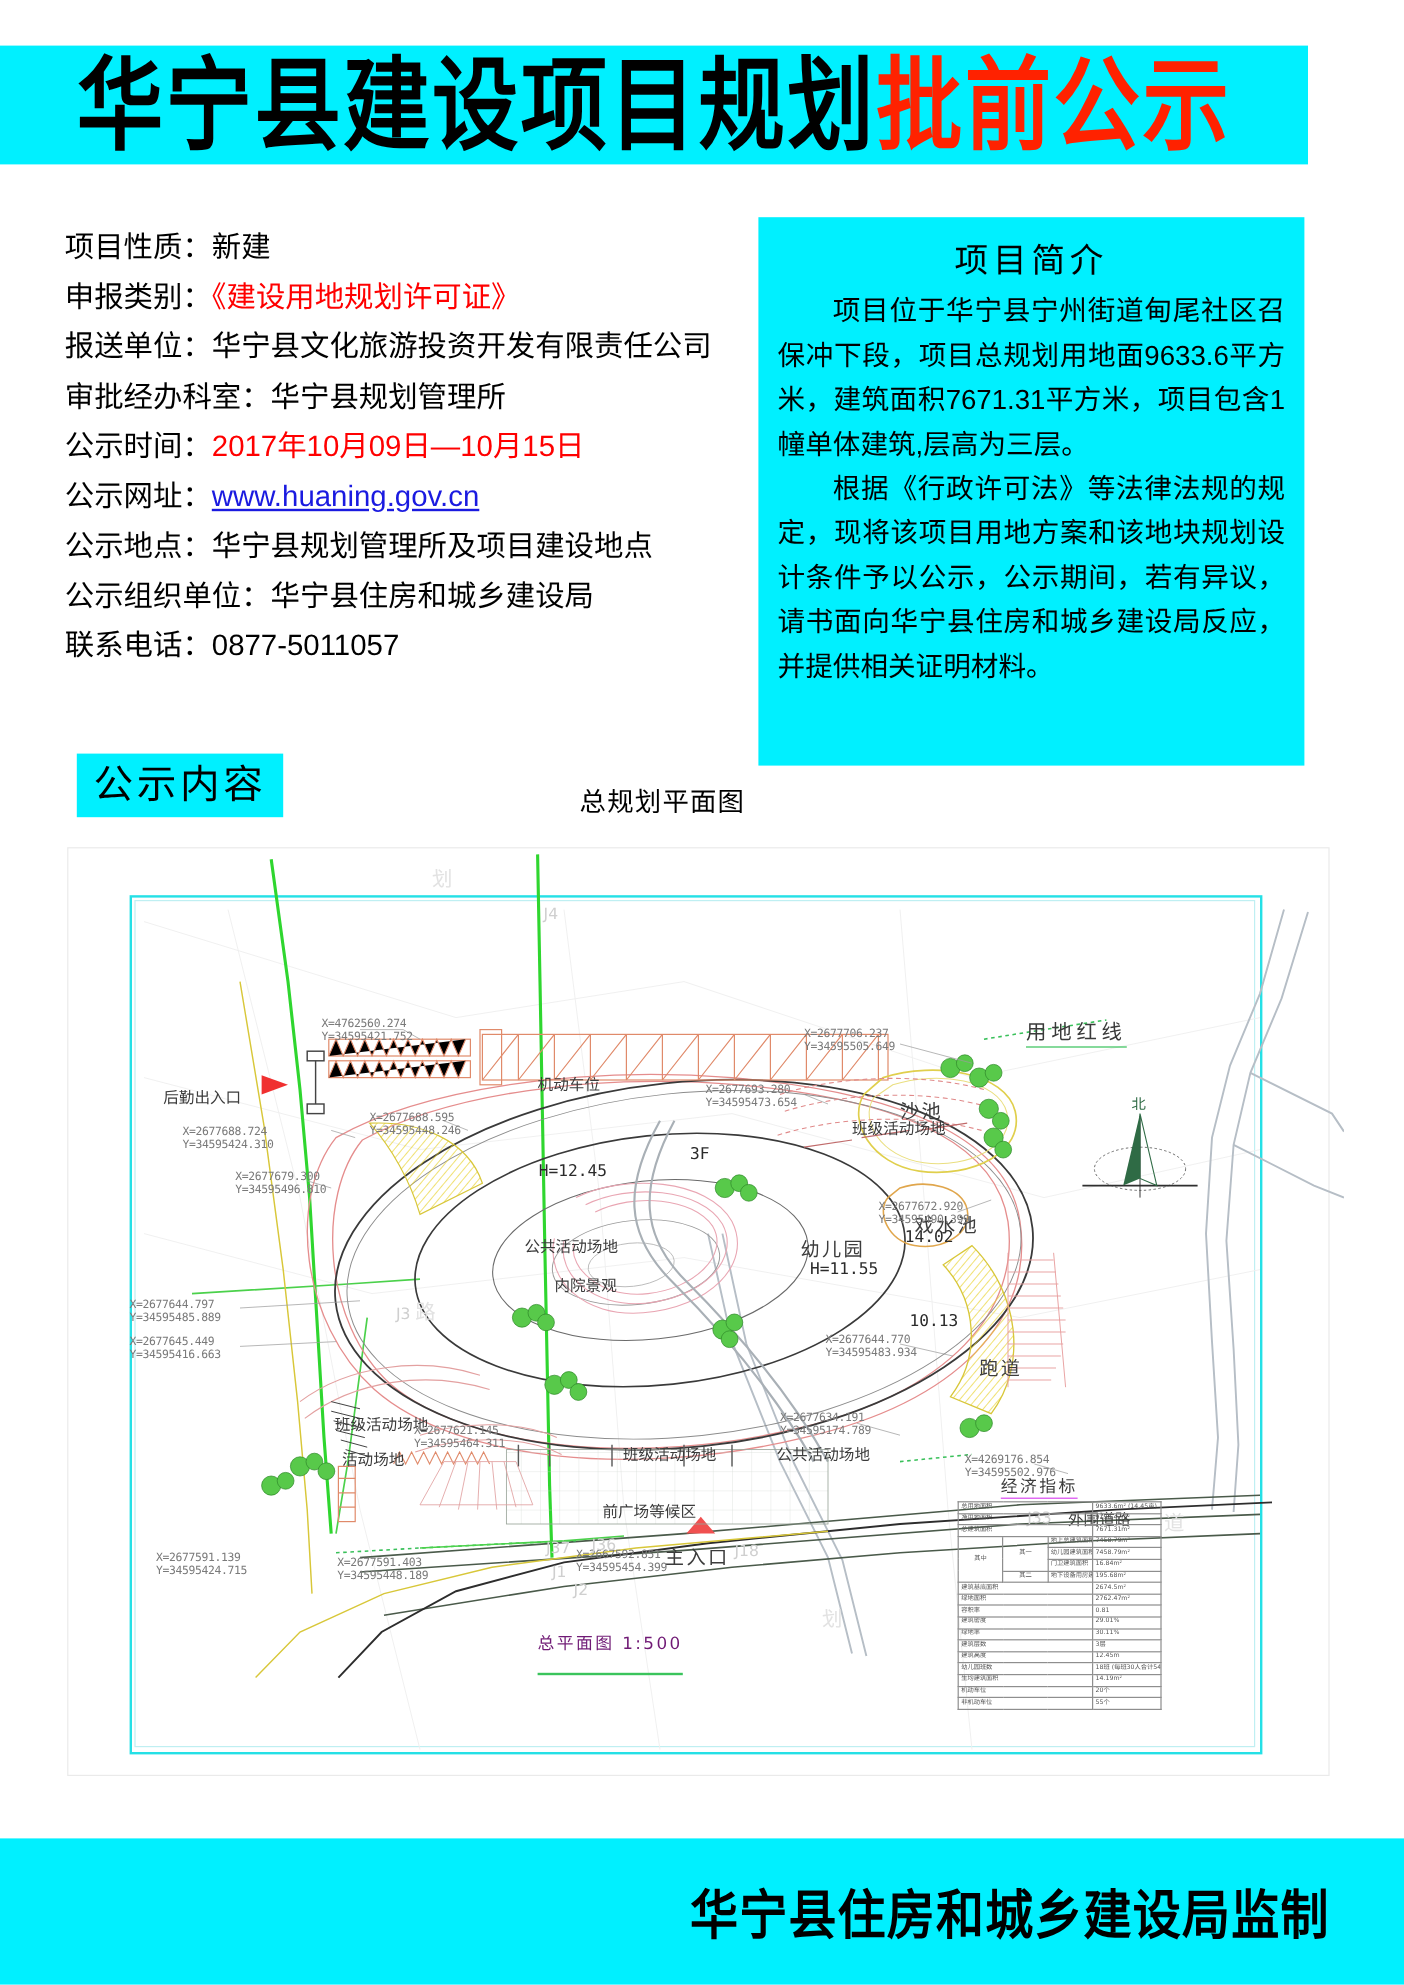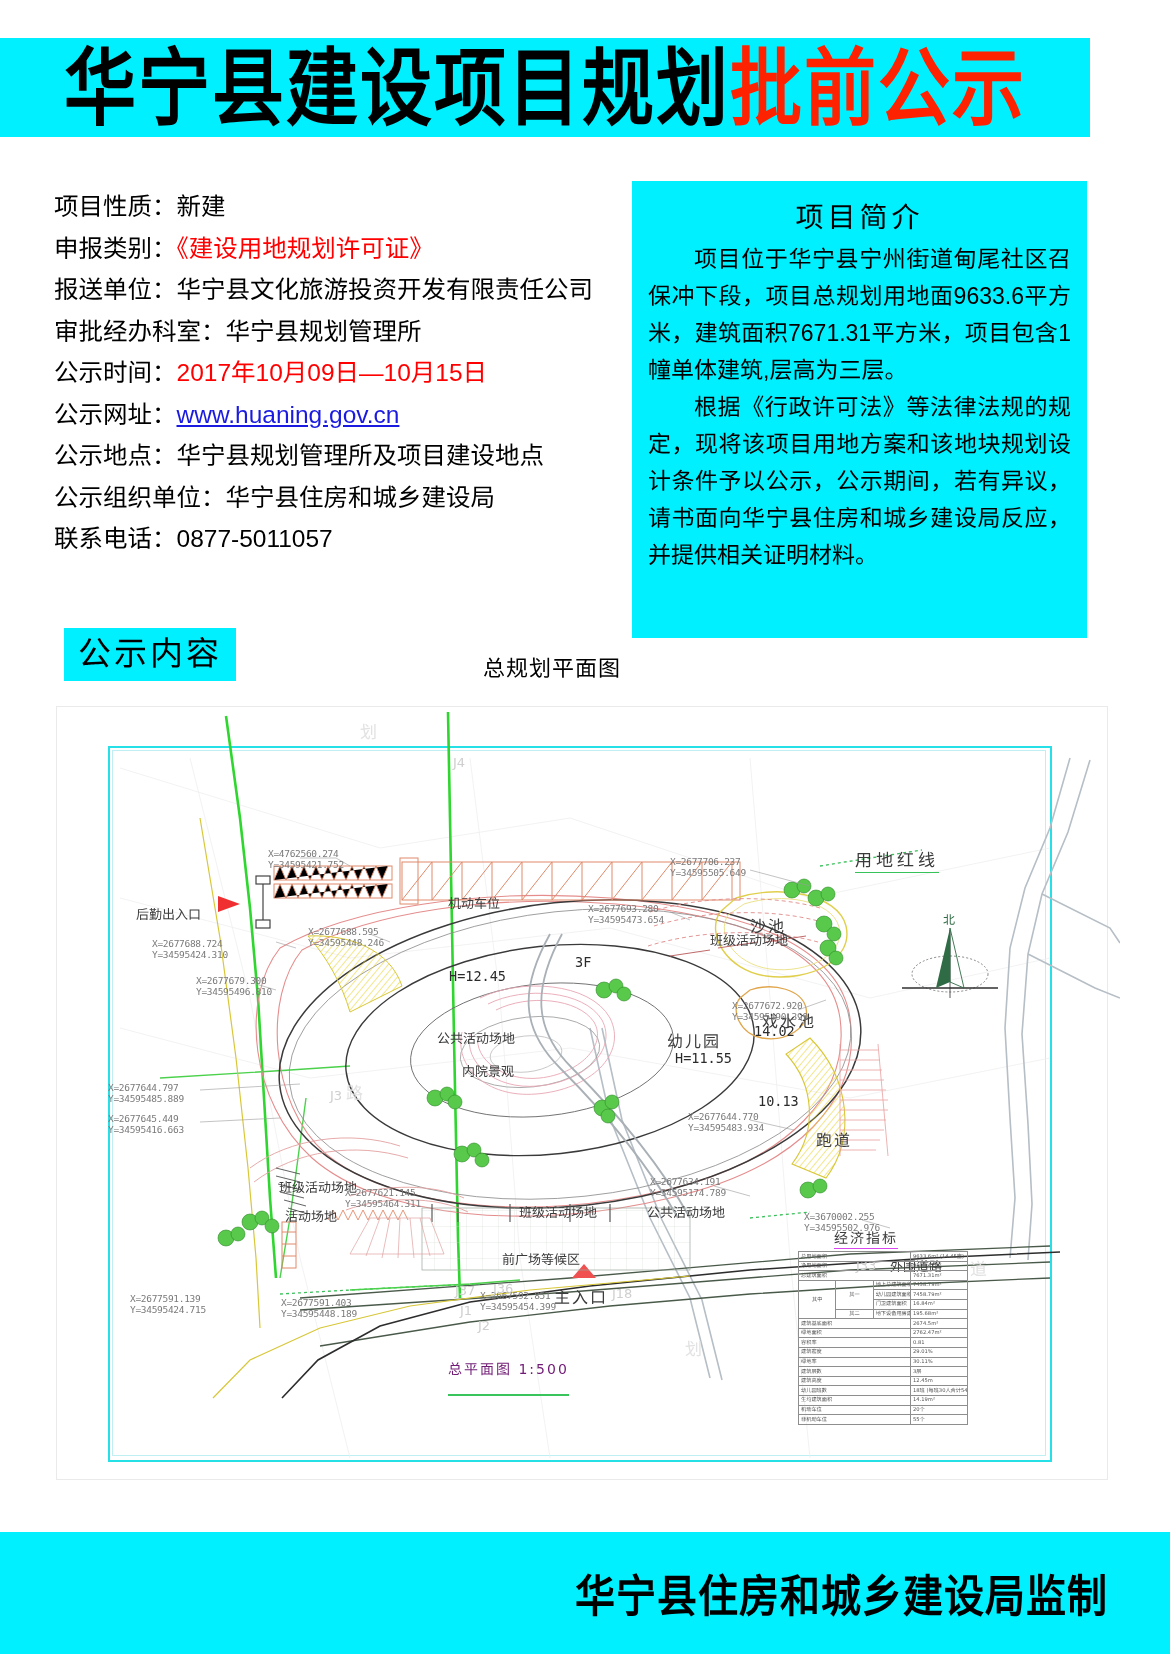--- a/index.html
+++ b/index.html
@@ -496,21 +496,21 @@
         </div>
         <div class="lbl-co" style="left: 638px; top: 413px;">
           <div>X=2677644.770</div>
           <div>Y=34595483.934</div>
         </div>
         <div class="lbl-co" style="left: 600px; top: 478px;">
           <div>X=2677634.191</div>
           <div>Y=34595174.789</div>
         </div>
         <div class="lbl-co" style="left: 754px; top: 513px;">
-          <div>X=3670002.255</div>
+          <div>X=4269176.854</div>
           <div>Y=34595502.976</div>
         </div>
         <div class="lbl-co" style="left: 295px; top: 489px;">
           <div>X=2677621.145</div>
           <div>Y=34595464.311</div>
         </div>
         <div class="lbl-co" style="left: 80px; top: 595px;">
           <div>X=2677591.139</div>
           <div>Y=34595424.715</div>
         </div>

